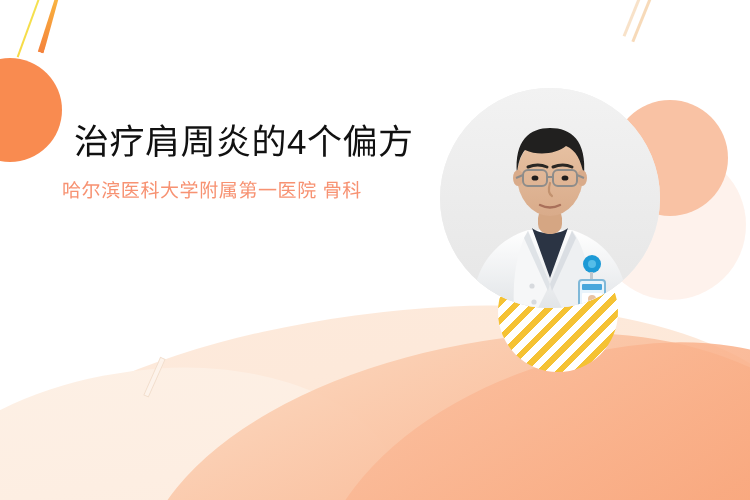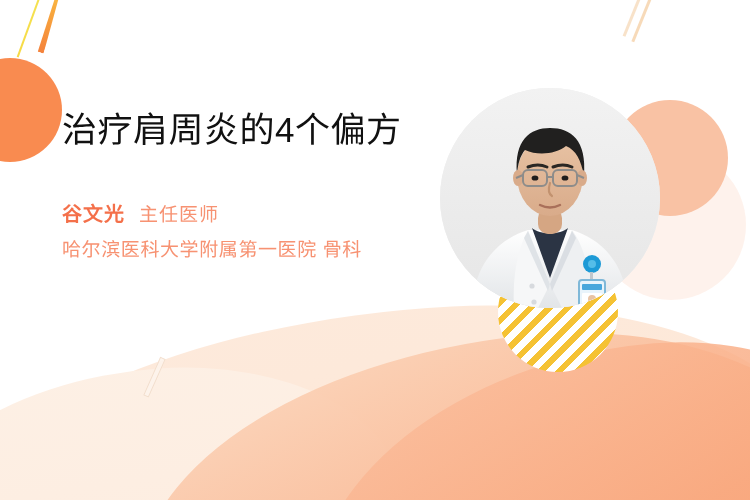--- a/index.html
+++ b/index.html
@@ -174,21 +174,21 @@
     position: absolute;
     left: 62px;
     top: 108px;
     width: 370px;
   }
   #title {
     font-size: 35px;
     line-height: 1.23;
     color: #111111;
     letter-spacing: .5px;
-    margin: 0;
+    margin: 12px;
     font-weight: 400;
     white-space: pre-wrap;
   }
   #byline {
     margin-top: 47px;
     white-space: nowrap;
   }
   #doctor-name {
     font-size: 20px;
     font-weight: bold;
@@ -297,19 +297,16 @@
         <path d="M146 221 q6 -7 12 0 Z" fill="#d4e6f3"></path>
       </g>
 
       <circle cx="92" cy="198" r="2.6" fill="#d7dade"></circle>
       <circle cx="94" cy="214" r="2.6" fill="#d7dade"></circle>
     </svg>
   </div>
 
   <div id="text-block">
     <h1 id="title">治疗肩周炎的4个偏方</h1>
-    <div id="byline">
-      <span id="doctor-name">谷文光</span><span id="doctor-title">主任医师</span>
-    </div>
     <div id="affiliation">哈尔滨医科大学附属第一医院  骨科</div>
   </div>
 
 </div>
 
 </body></html>

